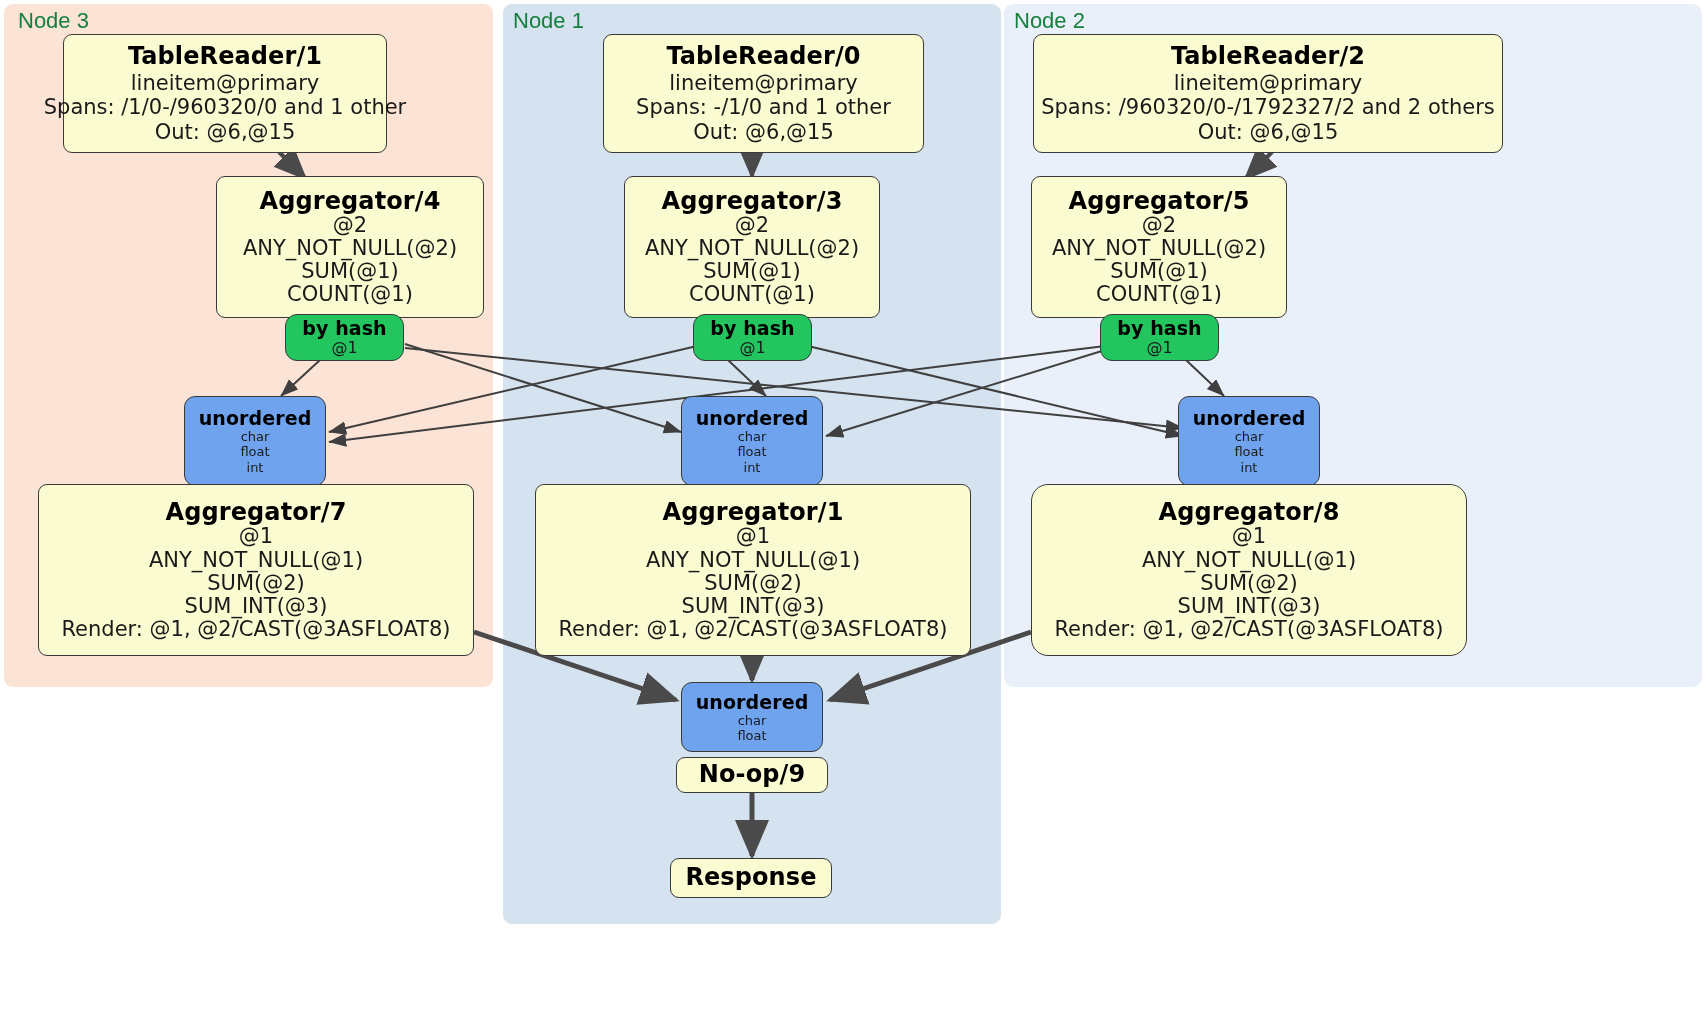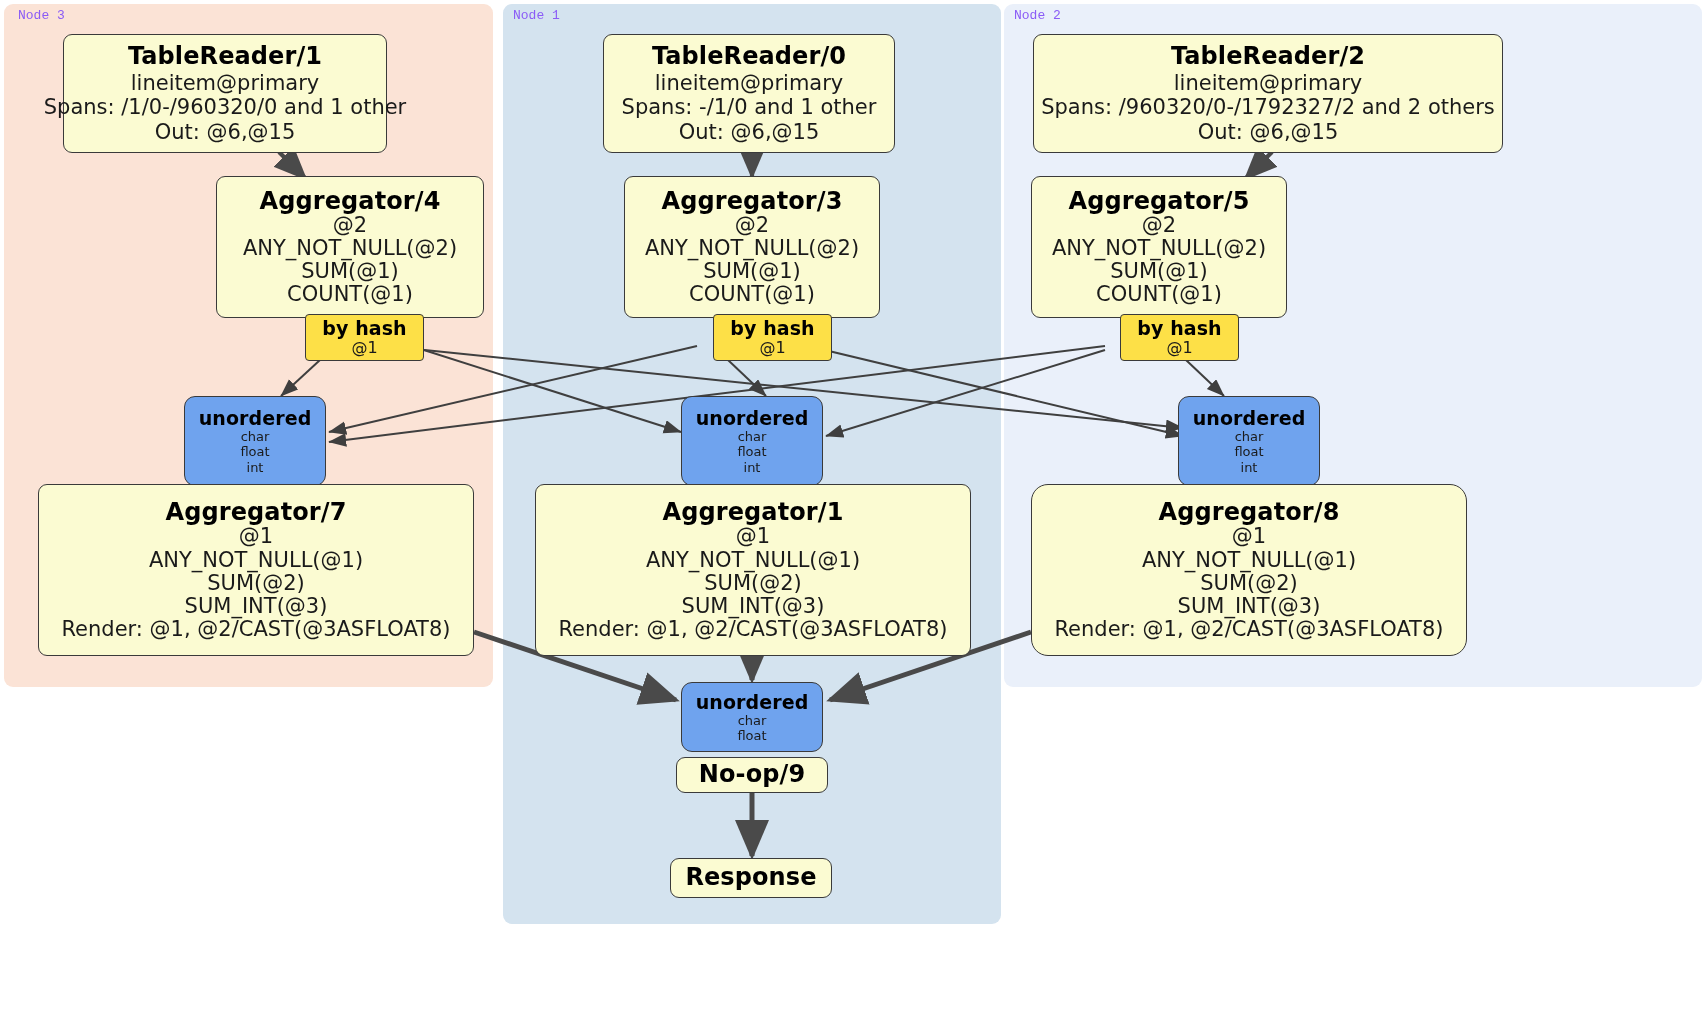--- a/index.html
+++ b/index.html
@@ -19,23 +19,23 @@
     overflow: hidden;
   }
   
   .region {
     position: absolute;
     border-radius: 9px;
     box-sizing: border-box;
   }
   .region-label {
     position: absolute;
-    font-size: 13px;
-    color: #8b5cf6;
-    font-family: Liberation Mono, monospace;
+    font-size: 22px;
+    color: #15803d;
+    font-family: Liberation Sans, sans-serif;
     white-space: nowrap;
   }
   
   #edges {
     position: absolute;
     left: 0;
     top: 0;
     width: 1706px;
     height: 1016px;
     pointer-events: none;
@@ -50,23 +50,22 @@
     justify-content: center;
     text-align: center;
     border: 1.6px solid #3a3a3a;
     border-radius: 9px;
     line-height: 1.16;
   }
   .proc {
     background: #fbfbd2;
   }
   .router {
-    background: #fde047;
-    border-radius: 4px;
-    margin-left: 20px;
+    background: #22c55e;
+    border-radius: 12px;
   }
   .stream {
     background: #6fa3ee;
     border-radius: 11px;
   }
   .b-title {
     font-weight: bold;
     font-size: 24px;
     color: #000;
     letter-spacing: 0.1px;
@@ -129,21 +128,21 @@
     <path d="M752,790 L752,856" stroke="#4a4a4a" stroke-width="5" fill="none" marker-end="url(#ah-thick)"></path>
   </svg>
 
   <div class="box proc" style="left:63px; top:34px; width:324px; height:119px;">
     <div class="b-title">TableReader/1</div>
     <div class="b-line">lineitem@primary</div>
     <div class="b-line">Spans: /1/0-/960320/0 and 1 other</div>
     <div class="b-line">Out: @6,@15</div>
   </div>
 
-  <div class="box proc" style="left:603px; top:34px; width:292px; height:119px;">
+  <div class="box proc" style="left:603px; top:34px; width:321px; height:119px;">
     <div class="b-title">TableReader/0</div>
     <div class="b-line">lineitem@primary</div>
     <div class="b-line">Spans: -/1/0 and 1 other</div>
     <div class="b-line">Out: @6,@15</div>
   </div>
 
   <div class="box proc" style="left:1033px; top:34px; width:470px; height:119px;">
     <div class="b-title">TableReader/2</div>
     <div class="b-line">lineitem@primary</div>
     <div class="b-line">Spans: /960320/0-/1792327/2 and 2 others</div>

